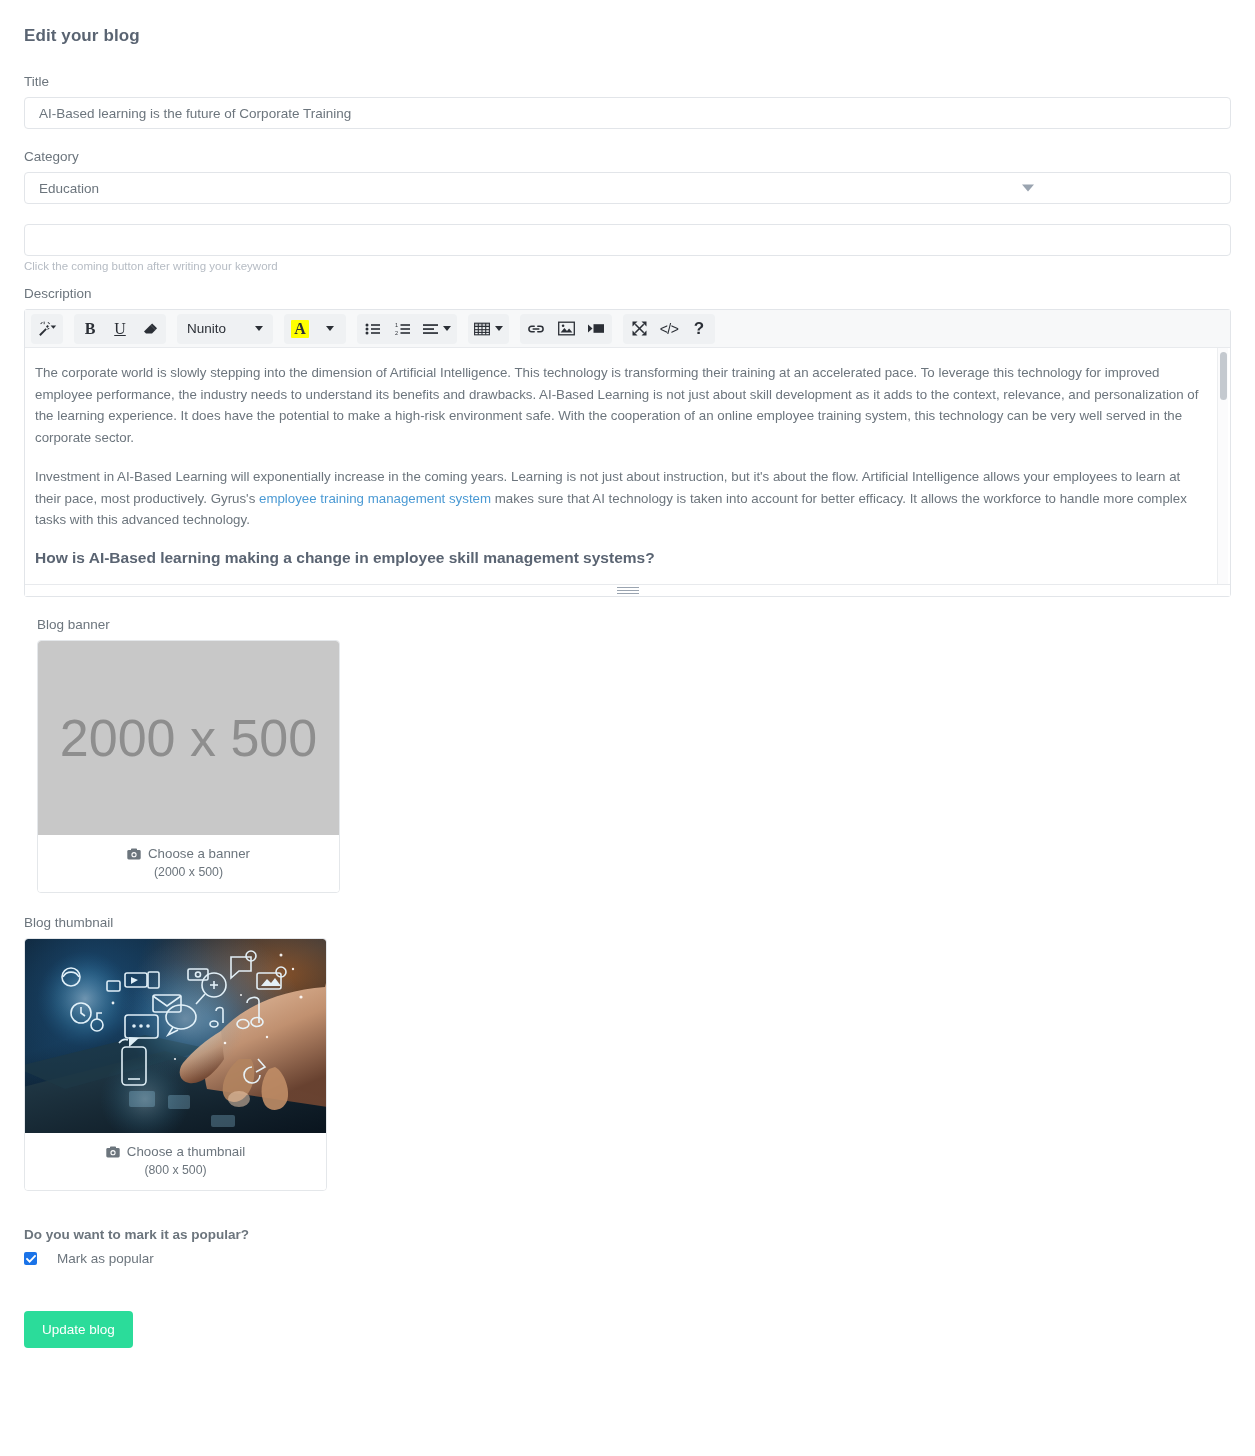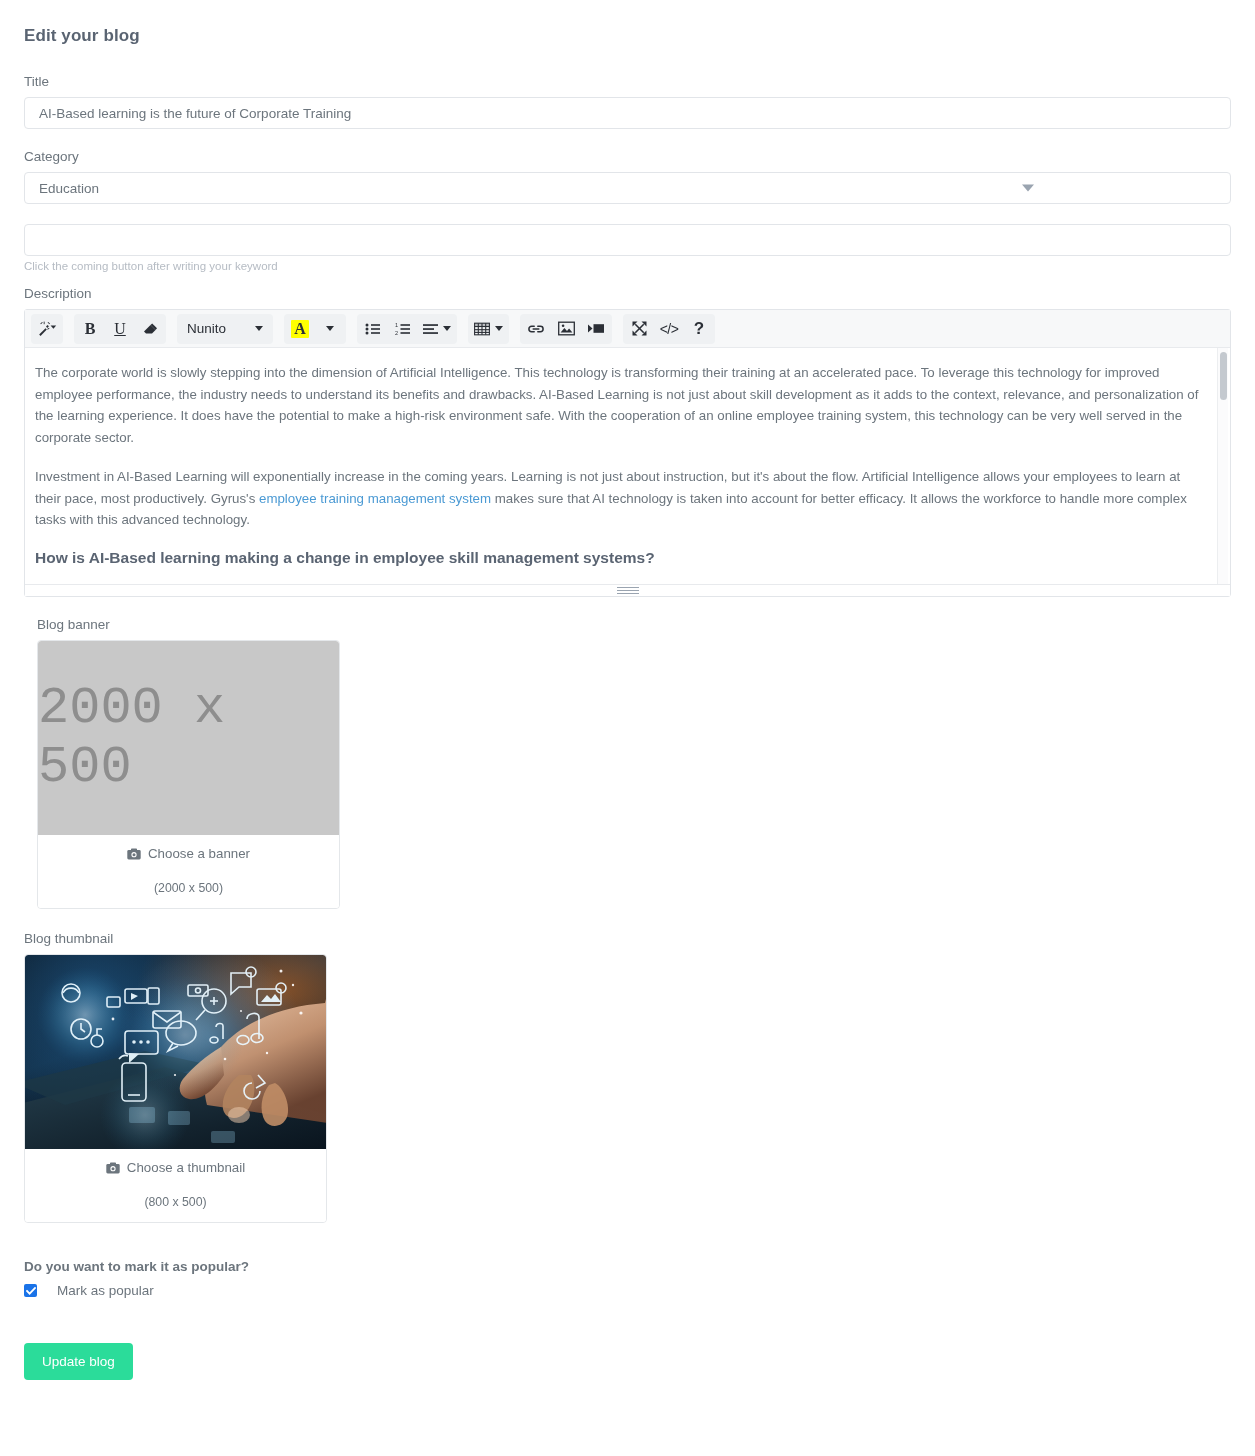--- a/index.html
+++ b/index.html
@@ -134,30 +134,30 @@
     border: 1px solid #e4e7ea; border-radius: 4px;
     overflow: hidden;
   }
   .banner-ph {
     height: 194px; background: #c8c8c8;
     display: flex; align-items: center; justify-content: center;
     border-radius: 3px 3px 0 0;
   }
   .banner-ph span {
     font-size: 52px; color: #8e8e8e; letter-spacing: 0px;
-    font-family: Liberation Mono, monospace;
+    font-family: Liberation Sans, sans-serif;
   }
   .uploader-foot {
     padding: 11px 0 13px 0; text-align: center; background: #fff;
   }
   .choose-line {
     font-size: 13.3px; color: #6c757d;
     display: flex; align-items: center; justify-content: center; gap: 7px;
   }
-  .dims { font-size: 12.3px; color: #6c757d; margin-top: 20px; }
+  .dims { font-size: 12.3px; color: #6c757d; margin-top: 4px; }
 
   .thumb-ph {
     height: 194px; position: relative; overflow: hidden;
     border-radius: 3px 3px 0 0;
     background:
       radial-gradient(circle at 62% 42%, rgba(90,150,200,.55) 0%, rgba(0,0,0,0) 42%),
       radial-gradient(circle at 22% 22%, rgba(40,110,170,.45) 0%, rgba(0,0,0,0) 45%),
       radial-gradient(ellipse at 85% 18%, rgba(180,95,30,.70) 0%, rgba(0,0,0,0) 40%),
       linear-gradient(160deg, #0c1d2c 0%, #123049 38%, #0a1622 68%, #060c13 100%);
   }

